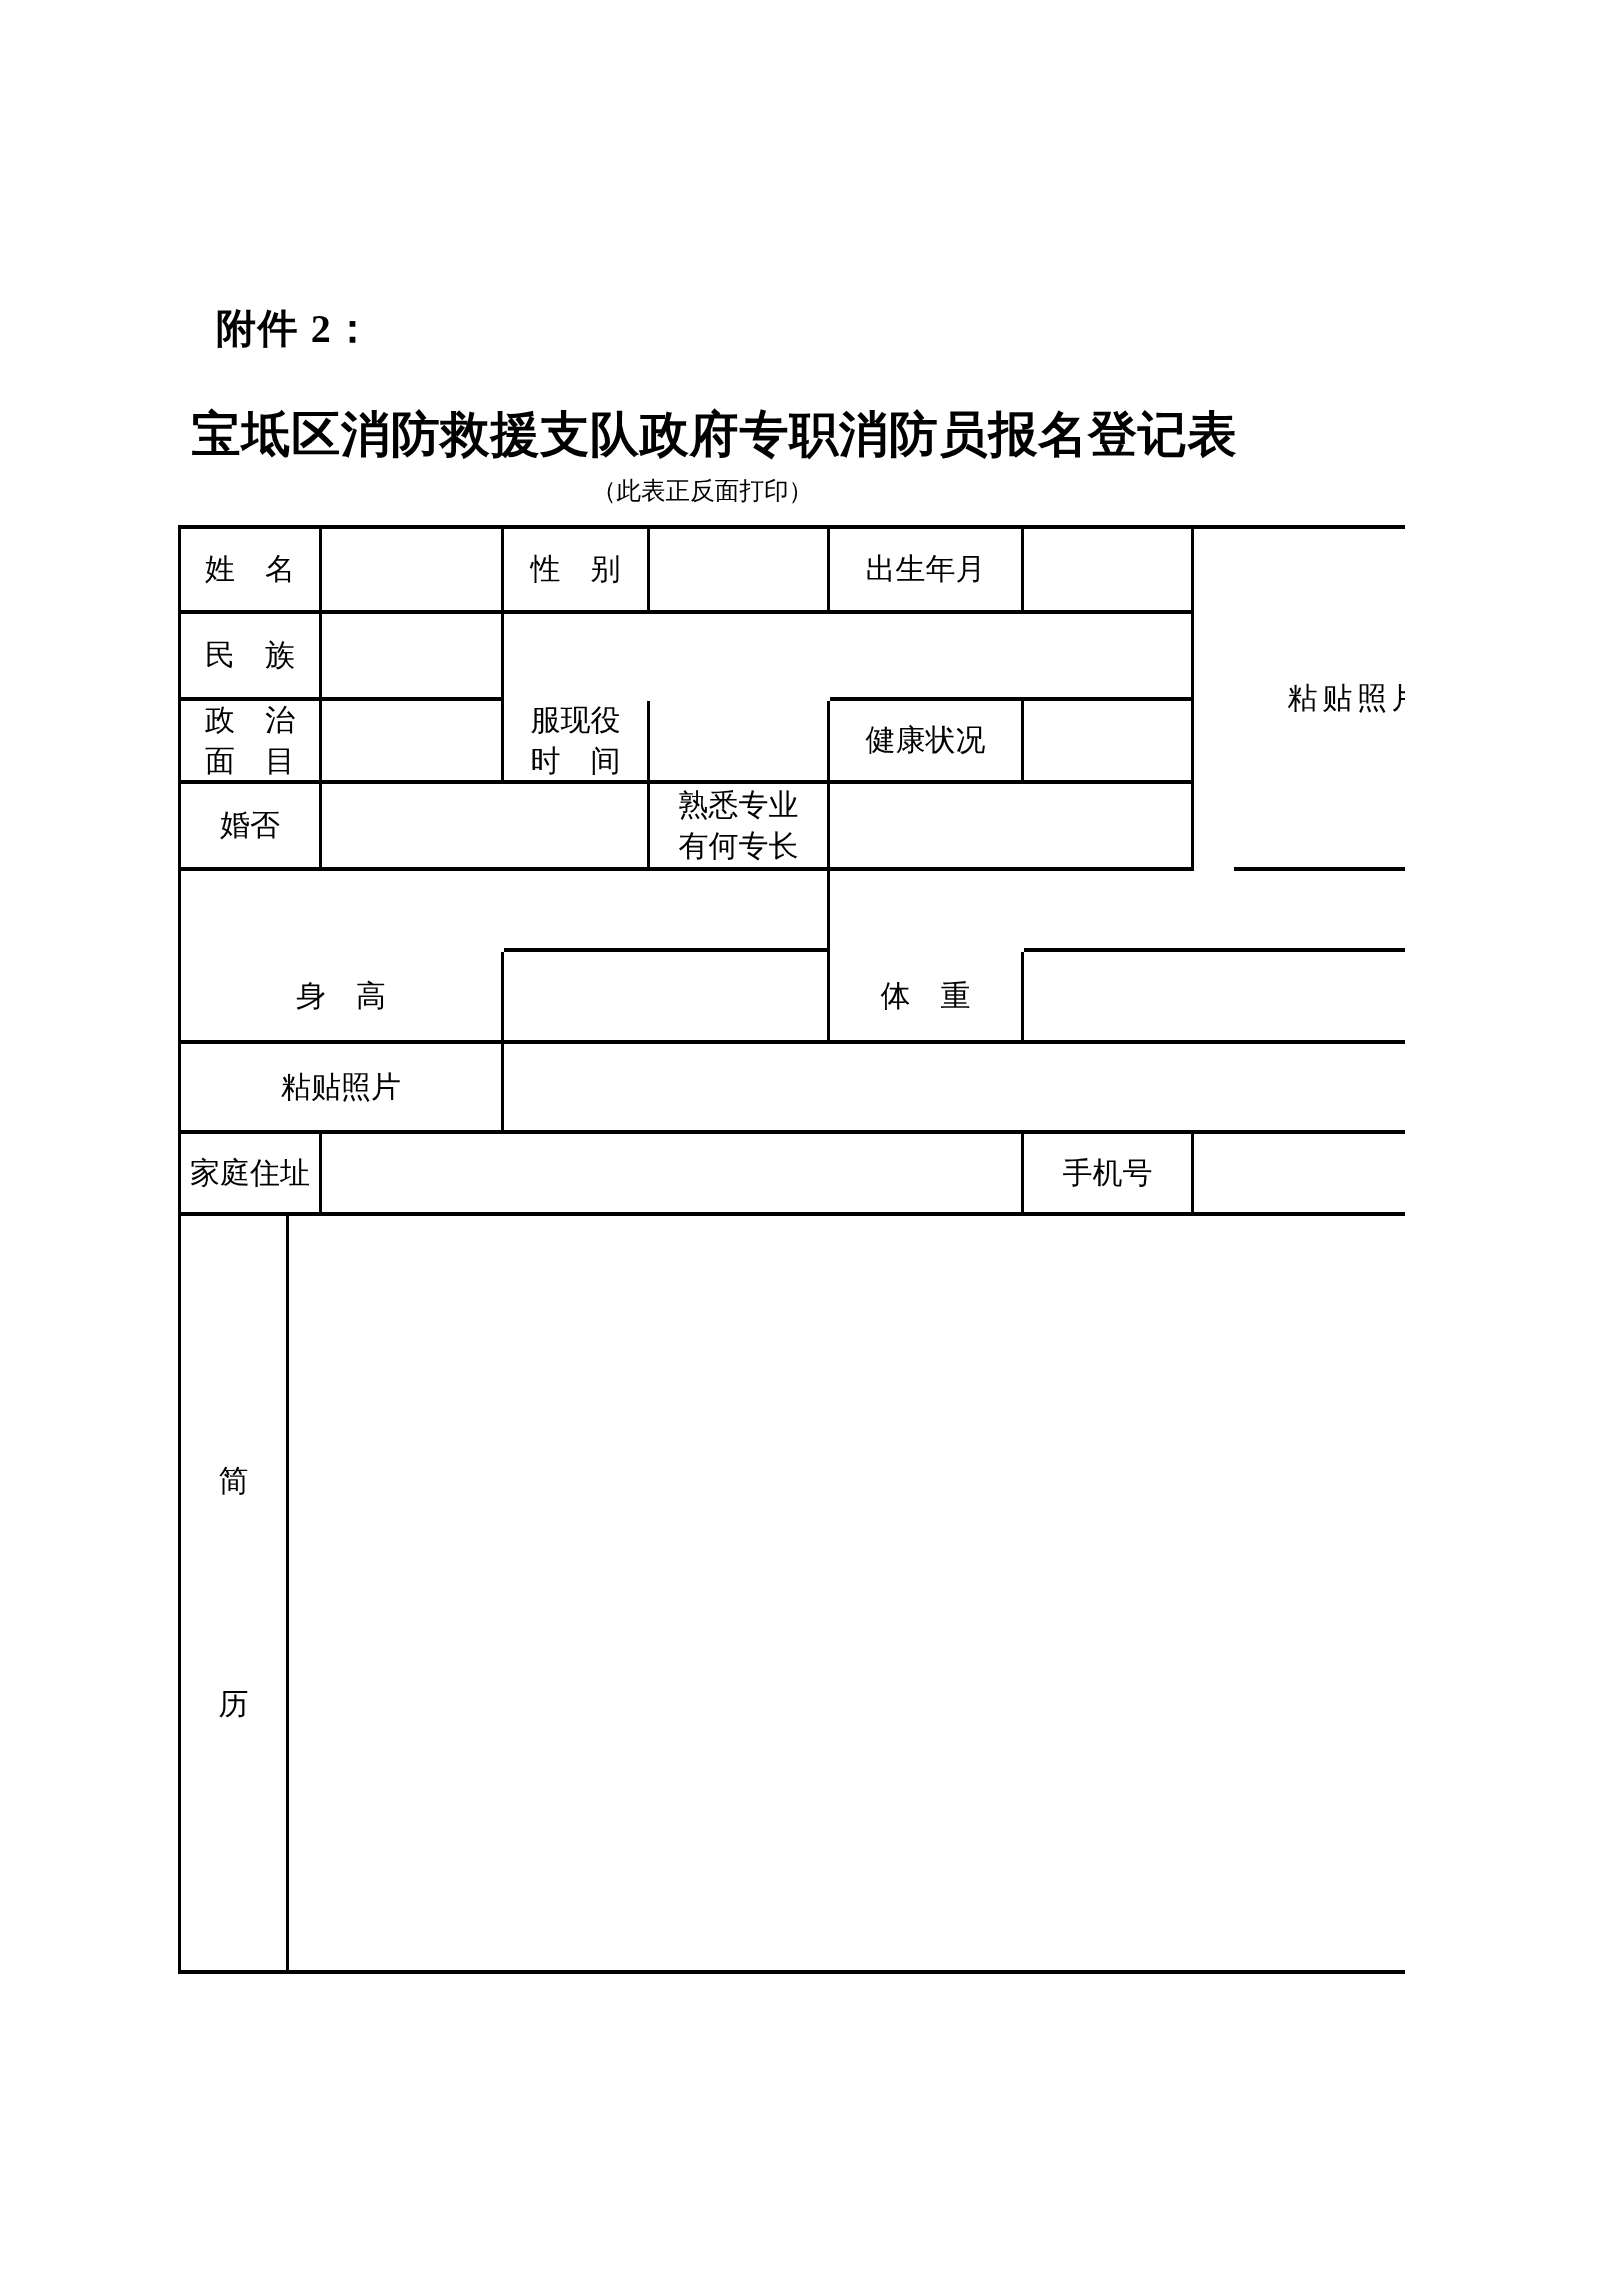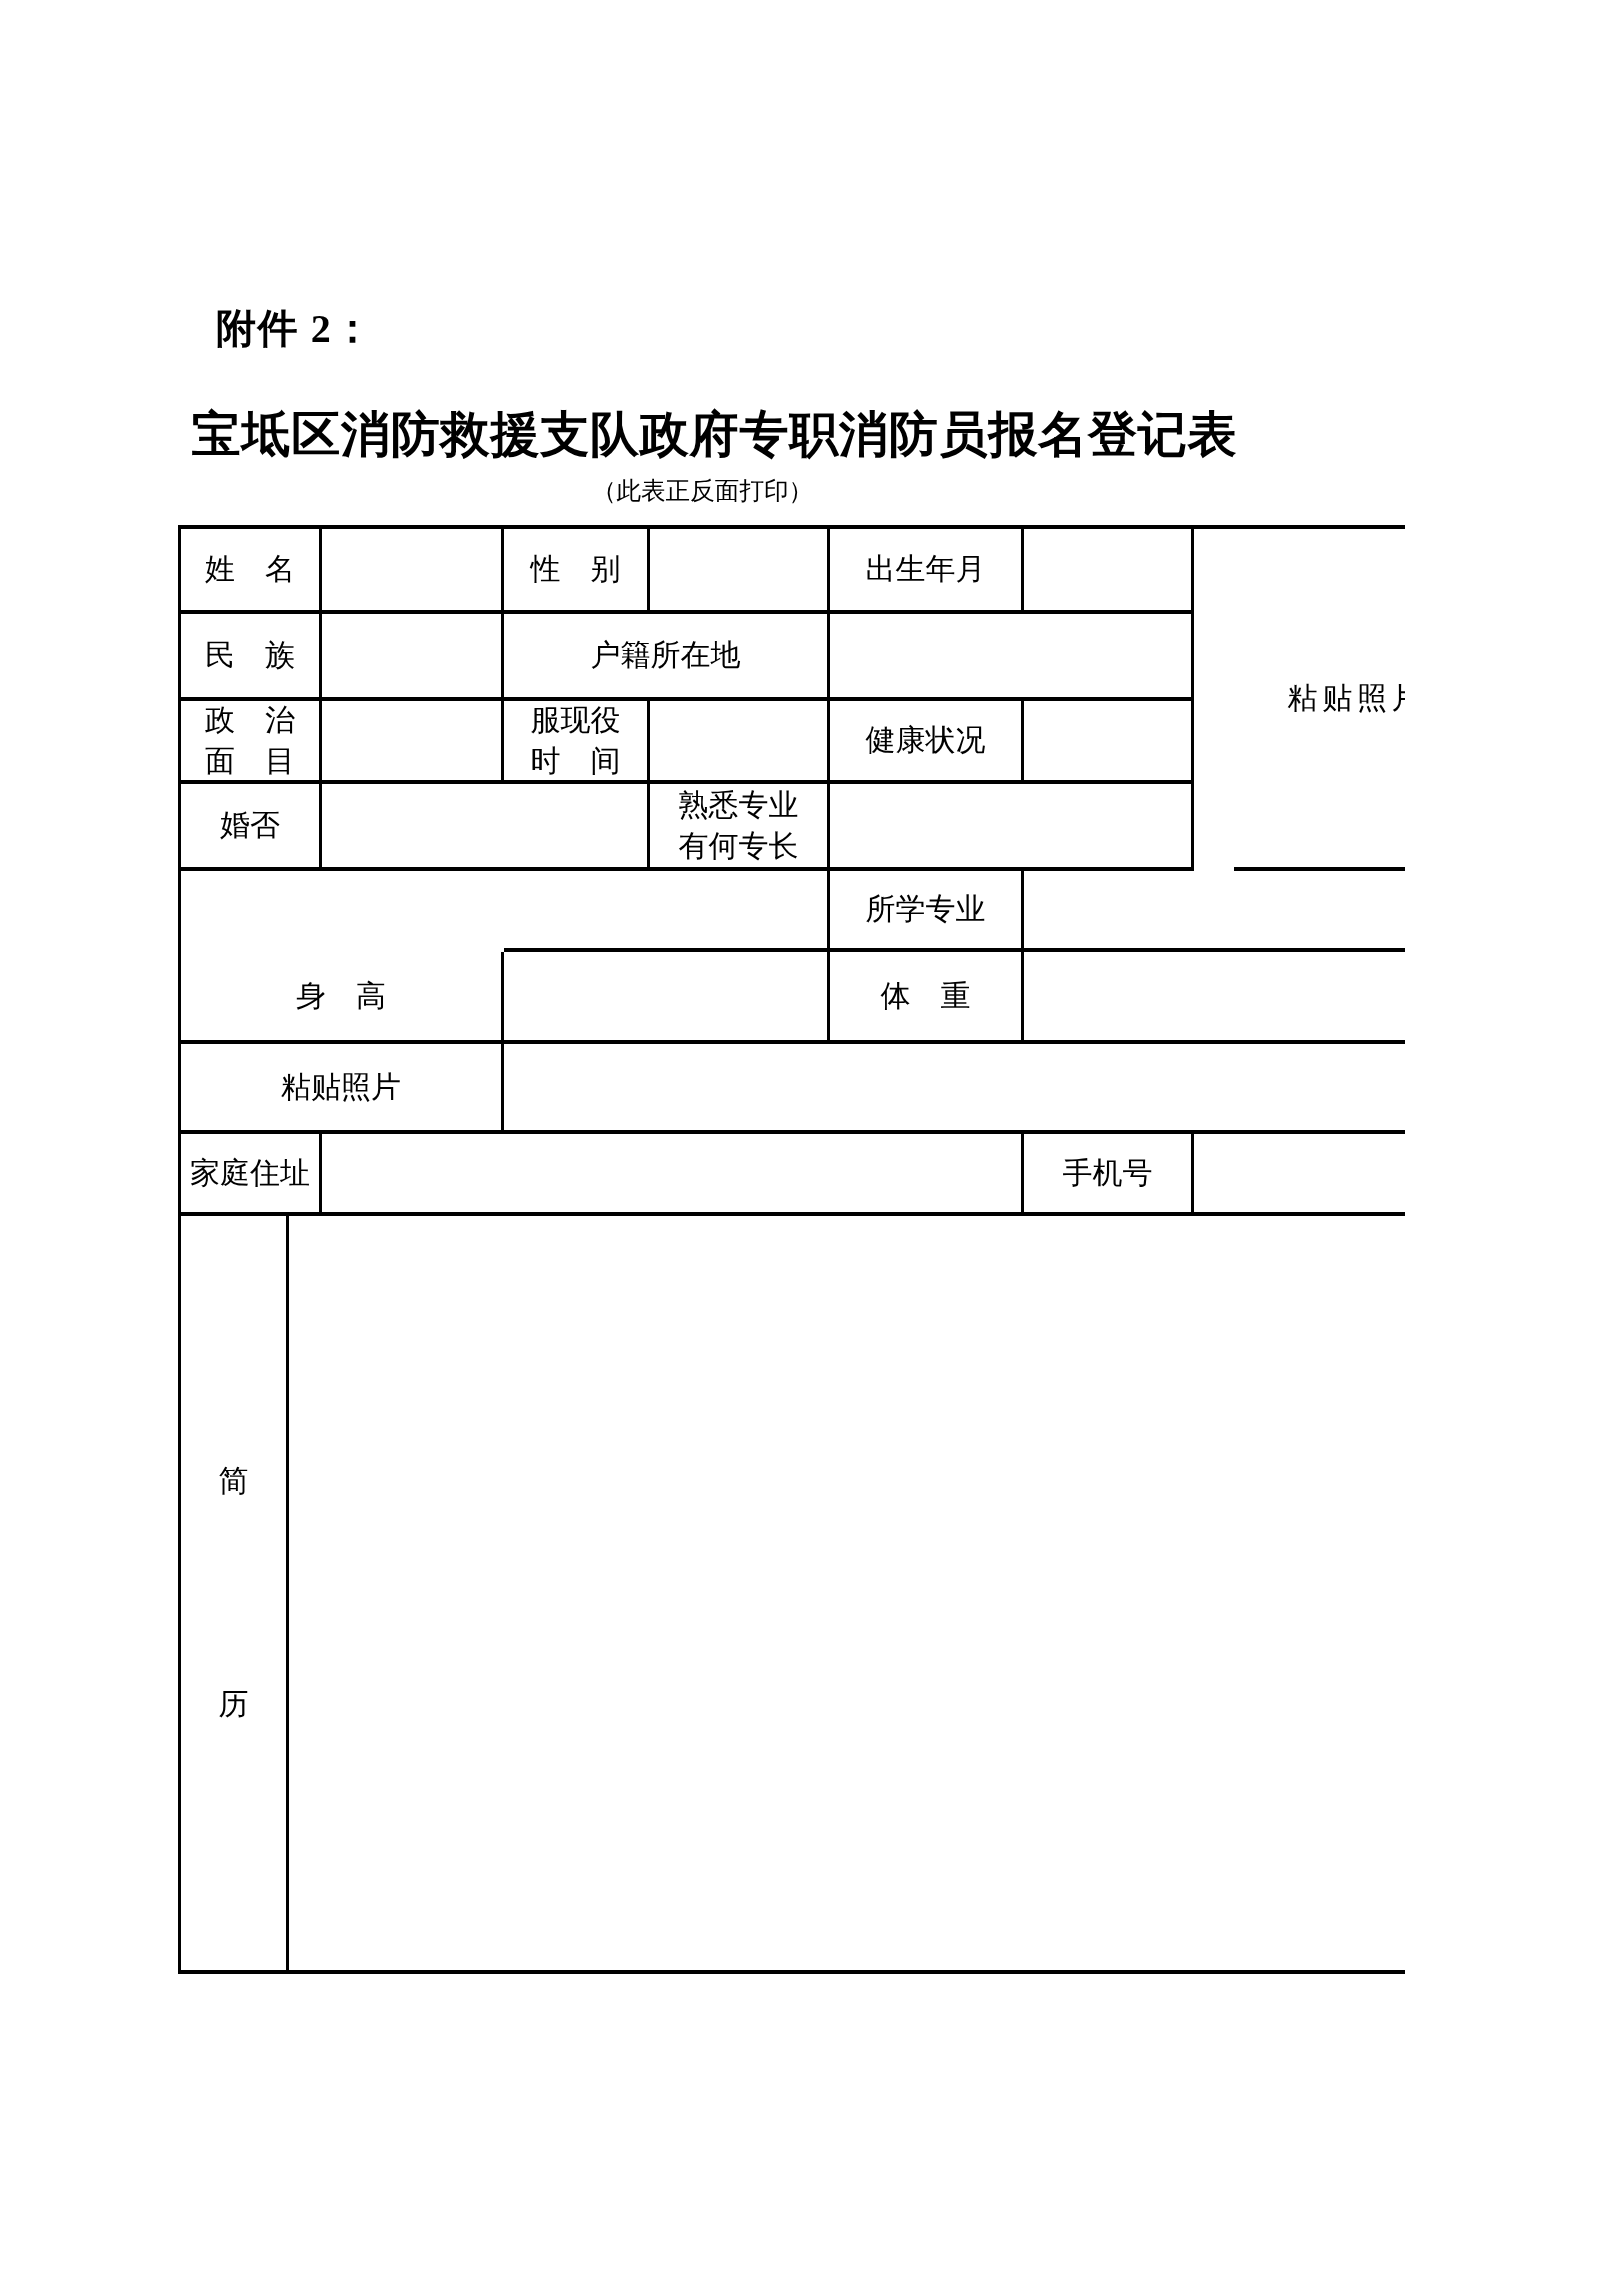--- a/index.html
+++ b/index.html
@@ -79,40 +79,38 @@
     <div class="cell" style="grid-row:1;grid-column:1/3">姓　名</div>
     <div class="cell" style="grid-row:1;grid-column:3"></div>
     <div class="cell" style="grid-row:1;grid-column:4">性　别</div>
     <div class="cell" style="grid-row:1;grid-column:5"></div>
     <div class="cell" style="grid-row:1;grid-column:6">出生年月</div>
     <div class="cell" style="grid-row:1;grid-column:7"></div>
     <div class="cell photo-cell" style="grid-row:1/5;grid-column:8">粘贴照片</div>
 
     <div class="cell" style="grid-row:2;grid-column:1/3">民　族</div>
     <div class="cell" style="grid-row:2;grid-column:3"></div>
-    <div class="cell" style="grid-row:2;grid-column:4/6">户籍所在地</div>
     <div class="cell" style="grid-row:2;grid-column:6/8"></div>
 
     <div class="cell multiline" style="grid-row:3;grid-column:1/3">政　治
 面　目</div>
     <div class="cell" style="grid-row:3;grid-column:3"></div>
     <div class="cell multiline" style="grid-row:3;grid-column:4">服现役
 时　间</div>
     <div class="cell" style="grid-row:3;grid-column:5"></div>
     <div class="cell" style="grid-row:3;grid-column:6">健康状况</div>
     <div class="cell" style="grid-row:3;grid-column:7"></div>
 
     <div class="cell" style="grid-row:4;grid-column:1/3">婚否</div>
     <div class="cell" style="grid-row:4;grid-column:3/5"></div>
     <div class="cell multiline" style="grid-row:4;grid-column:5">熟悉专业
 有何专长</div>
     <div class="cell" style="grid-row:4;grid-column:6/8"></div>
 
     <div class="cell" style="grid-row:5;grid-column:4/6"></div>
-    <div class="cell" style="grid-row:5;grid-column:6">所学专业</div>
     <div class="cell" style="grid-row:5;grid-column:7/9"></div>
 
     <div class="cell" style="grid-row:6;grid-column:1/4">身　高</div>
     <div class="cell" style="grid-row:6;grid-column:4/6"></div>
     <div class="cell" style="grid-row:6;grid-column:6">体　重</div>
     <div class="cell" style="grid-row:6;grid-column:7/9"></div>
 
     <div class="cell" style="grid-row:7;grid-column:1/4">粘贴照片</div>
     <div class="cell" style="grid-row:7;grid-column:4/9"></div>
 

